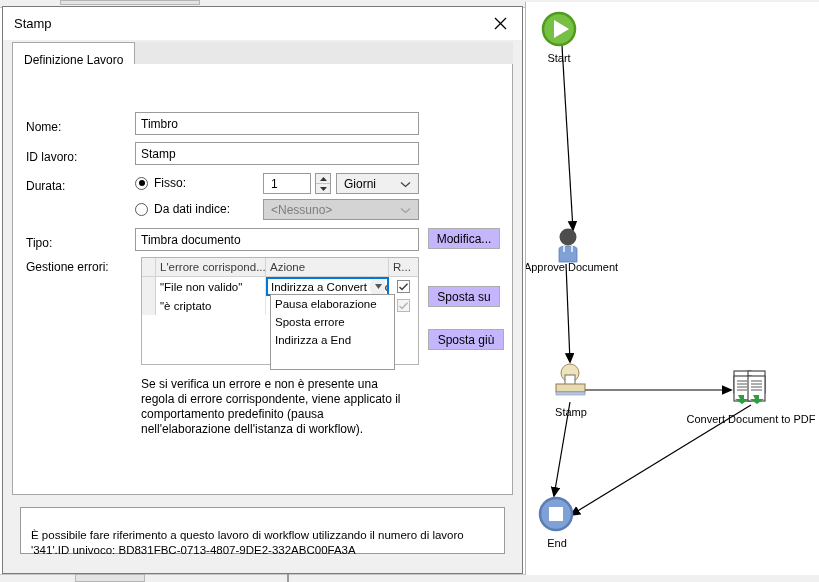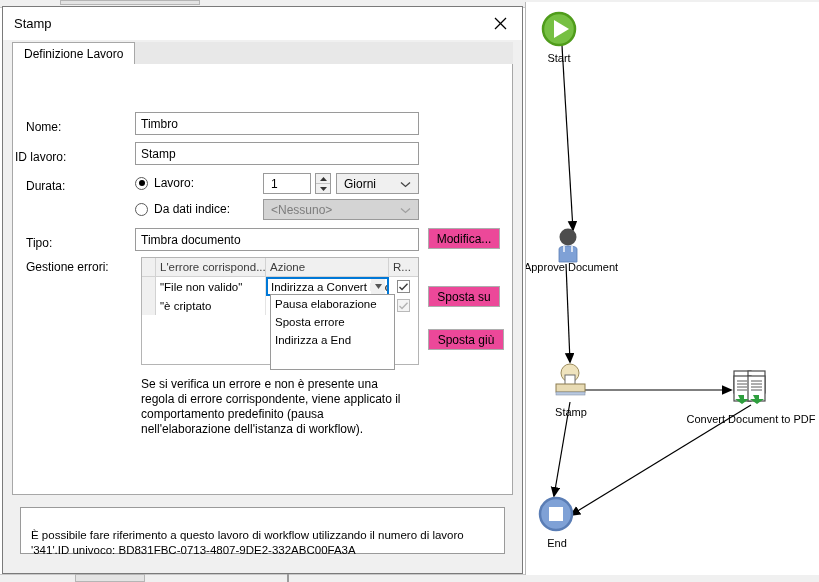--- a/index.html
+++ b/index.html
@@ -59,21 +59,21 @@
   
   .tabstrip {
     position: absolute; left: 9px; top: 35px; width: 501px; height: 523px;
   }
   .tab-strip-line {
     position: absolute; left: 0; top: 0; width: 501px; height: 23px;
     background: #e8e8e8; border-bottom: 1px solid #a7a7a7; box-sizing: border-box;
   }
   .tab-active {
     position: absolute; left: 0px; top: 0px; height: 23px;
-    padding: 4px 11px;
+    padding: 17px 11px;
     background: #ffffff;
     border: 1px solid #a7a7a7;
     border-bottom: 1px solid #ffffff;
     box-sizing: border-box;
     display: flex; align-items: center;
     font-size: 12px; color: #000;
     cursor: pointer;
   }
   .tab-panel {
     position: absolute; left: 0; top: 22px; width: 501px; height: 431px;
@@ -135,21 +135,21 @@
     cursor: pointer;
   }
   .combo .chev {
     position: absolute; right: 7px; top: 50%; transform: translateY(-50%);
   }
   .combo.disabled { background: #d4d4d4; color: #7d7d7d; }
   .combo.disabled .chev svg polyline { stroke: #a0a0a0; }
 
   .btn {
     position: absolute;
-    background: #ec4899;
+    background: #c4b5fd;
     border: 1px solid #adadad;
     box-sizing: border-box;
     font-size: 12px; color: #000;
     display: flex; align-items: center; justify-content: center;
     cursor: pointer;
   }
 
   
   .grid {
     position: absolute;
@@ -350,28 +350,28 @@
 
     <div class="tabstrip">
       <div class="tab-strip-line"></div>
       <div class="tab-active">Definizione Lavoro</div>
 
       <div class="tab-panel">
 
         <div class="lbl" style="left:13px;top:56px;">Nome:</div>
         <div class="txtbox" style="left:122px;top:48px;width:284px;height:23px;">Timbro</div>
 
-        <div class="lbl" style="left:2px;top:86px;">ID lavoro:</div>
+        <div class="lbl" style="left:13px;top:86px;">ID lavoro:</div>
         <div class="txtbox" style="left:122px;top:78px;width:284px;height:23px;">Stamp</div>
 
         <div class="lbl" style="left:13px;top:115px;">Durata:</div>
 
         <div class="radio-wrap" style="left:122px;top:112px;">
           <span class="radio on"></span>
-          <span class="radio-lbl">Lavoro:</span>
+          <span class="radio-lbl">Fisso:</span>
         </div>
         <div class="spinbox" style="left:250px;top:109px;width:48px;height:21px;">1</div>
         <div class="spin-arrows" style="left:302px;top:109px;height:21px;">
           <div>
             <svg width="7" height="4">
                 <polygon points="3.5,0 7,4 0,4" fill="#333"></polygon>
               </svg>
           </div>
           <div>
             <svg width="7" height="4">

